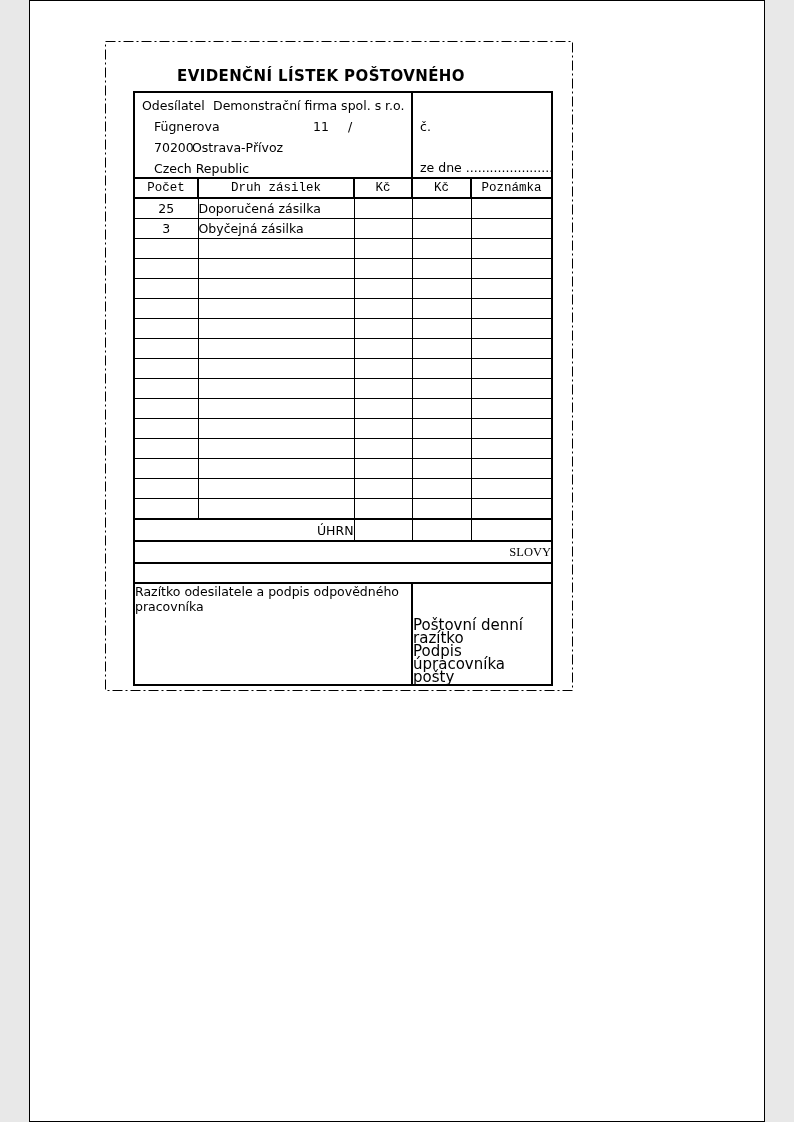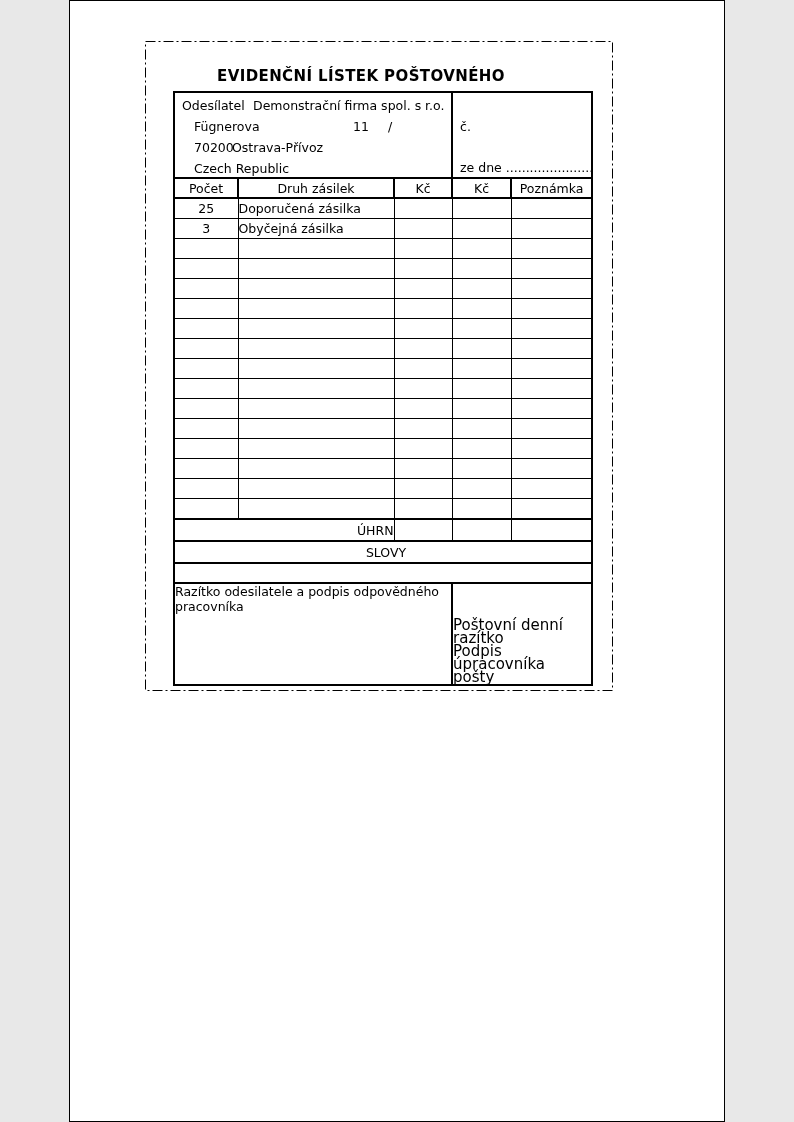--- a/index.html
+++ b/index.html
@@ -1,18 +1,18 @@
 <!DOCTYPE html>
 <html><head>
 <meta charset="utf-8">
 <style>
   html,body { margin:0; padding:0; background:#e8e8e8; }
   .page {
     position:relative;
-    width:656px; height:1122px;
+    width:736px; height:1122px;
     margin:0 auto;
     background:#ffffff;
     border:1px solid #000;
     box-sizing:border-box;
     font-family:"DejaVu Sans", sans-serif;
     color:#000;
     overflow:hidden;
   }
   .dashed-svg { position:absolute; left:75px; top:40px; }
   .form-title {
@@ -42,30 +42,31 @@
   .s-city    { left:57px; top:48px; }
   .s-country { left:19px; top:69px; }
   .r-num     { left:7px;  top:27px; }
   .r-date    { left:7px;  bottom:3px; }
 
   
   tr.colhdr th {
     border:2px solid #000; height:18px;
     font-weight:normal; text-align:center;
     font-size:12.5px;
+    font-family:Liberation Mono, monospace;
   }
 
   
   tr.data td { height:19px; line-height:18px; }
   td.qty  { text-align:center; }
   td.kind { text-align:left; padding-left:5px; }
 
   tr.uhrn td { height:20px; border-top:2px solid #000; border-bottom:2px solid #000; }
   tr.uhrn td.lbl { text-align:right; padding-left:15px; }
-  tr.slovy td { height:20px; border-bottom:2px solid #000; text-align:center; padding-left:6px; }
+  tr.slovy td { height:20px; border-bottom:2px solid #000; text-align:right; padding-left:6px;font-family:Liberation Serif, serif; }
   tr.blankrow td { height:18px; border-bottom:2px solid #000; }
 
   tr.stamp td { border:2px solid #000; }
   .stamp-left {
     height:102px; box-sizing:border-box;
     padding:5px 10px 0 6px;
     vertical-align:top; text-align:left;
     line-height:15px;
   }
   .stamp-right {

